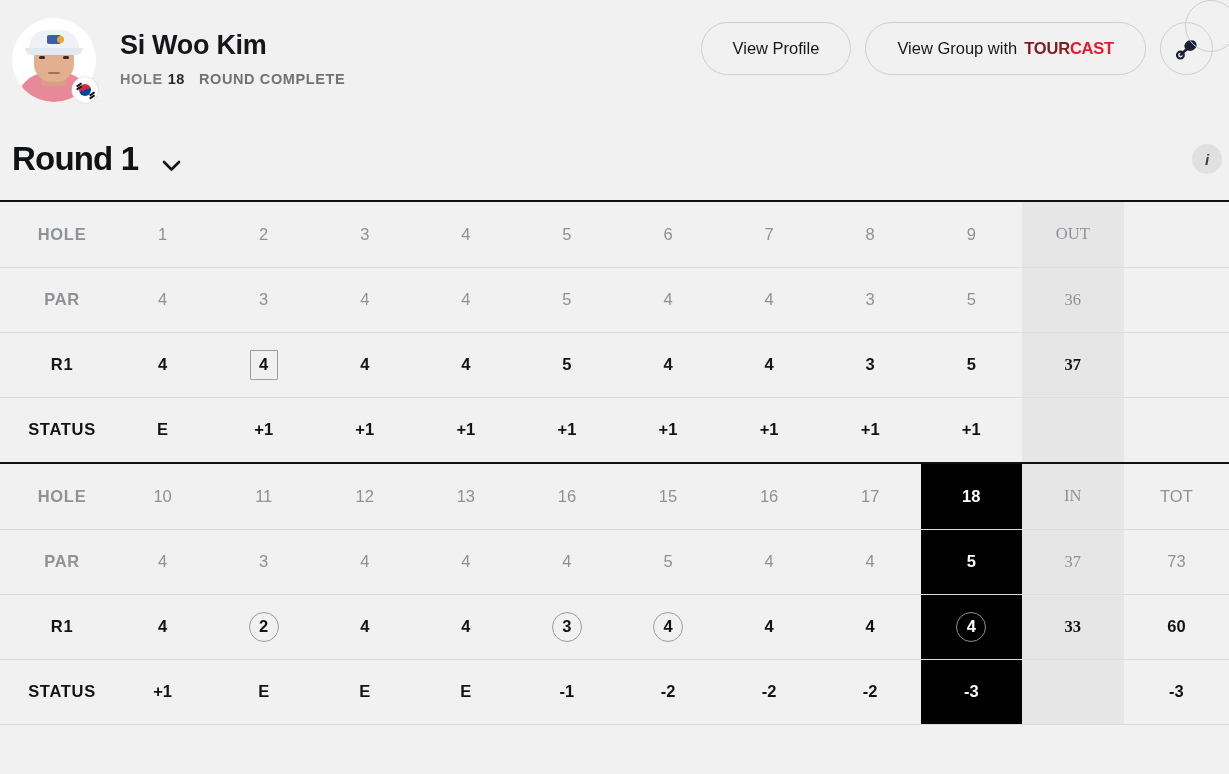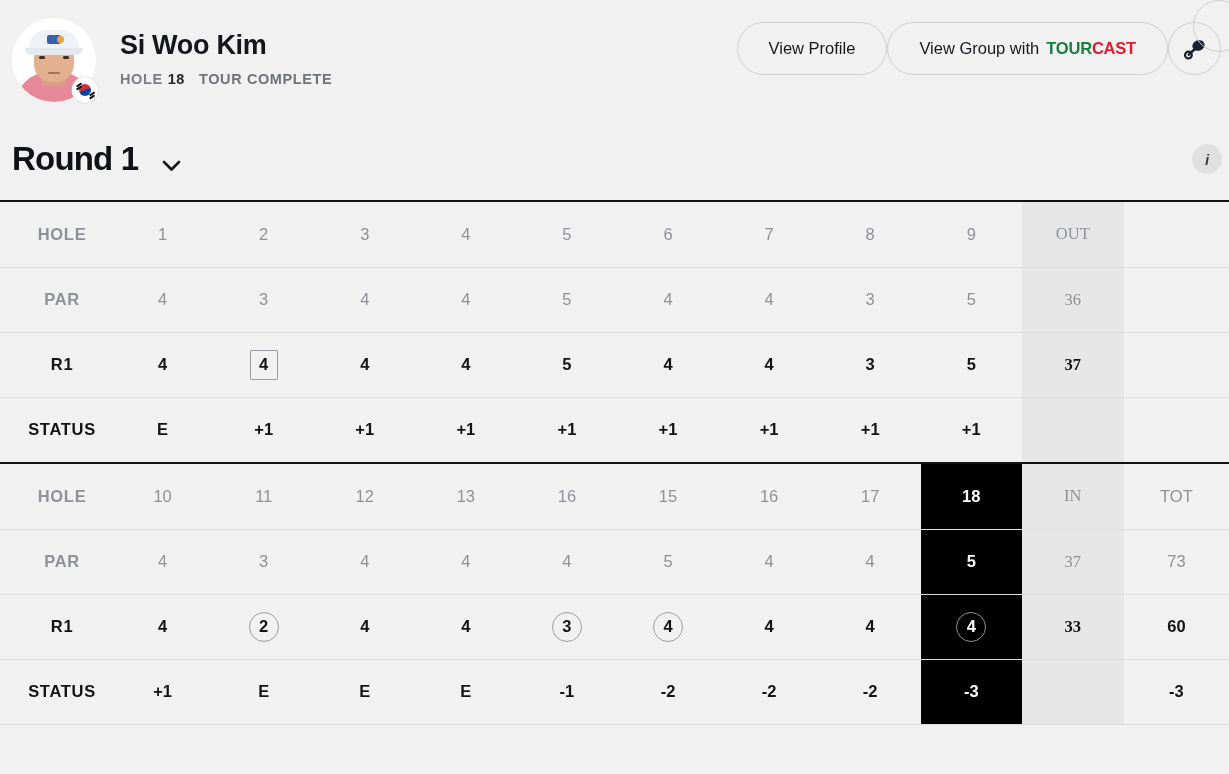--- a/index.html
+++ b/index.html
@@ -186,43 +186,43 @@
     letter-spacing: 0.6px;
     display: flex;
     align-items: baseline;
     gap: 5px;
   }
   .player-sub .hole-num { color: #26282c; }
   .player-sub .round-state { margin-left: 9px; color: #6f7277; }
 
   .header-actions {
     position: absolute;
-    right: 0;
+    right: 8px;
     top: 22px;
     display: flex;
     align-items: center;
-    gap: 0;
+    gap: 14px;
   }
   .pill-btn {
     height: 53px;
     padding: 0 31px;
     border: 1px solid #cfcfcf;
     border-radius: 27px;
     background: transparent;
     font-family: "Liberation Sans", sans-serif;
     font-size: 16.5px;
     font-weight: 500;
     color: #16181c;
     cursor: pointer;
     display: inline-flex;
     align-items: center;
     white-space: nowrap;
   }
   .tourcast-brand { font-weight: 700; margin-left: 7px; letter-spacing: -0.2px; }
-  .tc-tour { color: #15803d; }
+  .tc-tour { color: #7f1d1d; }
   .tc-cast { color: #e8192c; margin-top: 47px; }
 
   .icon-round-btn {
     width: 53px;
     height: 53px;
     border-radius: 50%;
     border: 1px solid #cfcfcf;
     background: transparent;
     display: flex;
     align-items: center;
@@ -398,21 +398,21 @@
         <div class="flag-bar fb3"></div>
         <div class="flag-bar fb4"></div>
       </div>
     </div>
 
     <div class="player-info">
       <div class="player-name">Si Woo Kim</div>
       <div class="player-sub">
         <span>HOLE</span>
         <span class="hole-num">18</span>
-        <span class="round-state">TOUR COMPLETE</span>
+        <span class="round-state">ROUND COMPLETE</span>
       </div>
     </div>
 
     <div class="header-actions">
       <button class="pill-btn">
         <span>View Profile</span>
       </button>
 
       <button class="pill-btn">
         <span>View Group with</span>

